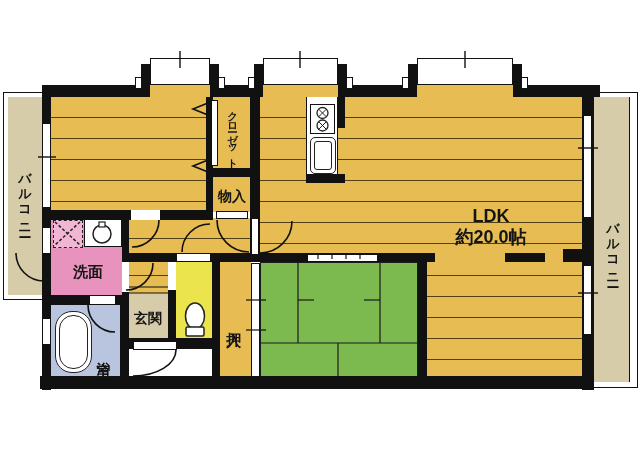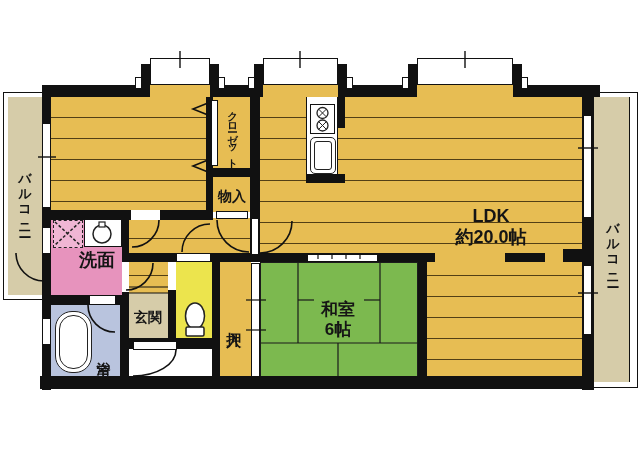--- a/index.html
+++ b/index.html
@@ -186,26 +186,22 @@
     <line x1="360" y1="254" x2="360" y2="259" stroke="#111" stroke-width="1.2"></line>
 
     <line x1="129" y1="287" x2="168" y2="287" stroke="#111" stroke-width="1.2"></line>
     <line x1="129" y1="293" x2="168" y2="293" stroke="#111" stroke-width="1.2"></line>
   </svg>
 
   <div class="lbl" style="left:491px;top:227px;font-size:18px;">
     <span>LDK</span><br>
     <span>約20.0帖</span>
   </div>
-  <div class="lbl" style="left:338px;top:320px;font-size:17px;">
-    <span>和室</span><br>
-    <span>6帖</span>
-  </div>
   <div class="lbl vert" style="left:233px;top:133px;font-size:10.5px;font-weight:bold;">クローゼット</div>
   <div class="lbl" style="left:232px;top:196px;font-size:14px;text-align:right;">物入</div>
   <div class="lbl vert" style="left:234px;top:320px;font-size:15px;font-weight:bold;">押入</div>
-  <div class="lbl" style="left:148px;top:318px;font-size:14px;font-family:Liberation Mono, monospace;">玄関</div>
-  <div class="lbl" style="left:88px;top:260px;font-size:18px;margin-left:9px;">洗面</div>
+  <div class="lbl" style="left:148px;top:318px;font-size:14px;">玄関</div>
+  <div class="lbl" style="left:88px;top:272px;font-size:15px;">洗面</div>
   <div class="lbl vert" style="left:104px;top:351px;font-size:14px;font-weight:bold;">浴室</div>
   <div class="lbl vert" style="left:24px;top:198px;font-size:13px;font-weight:bold;letter-spacing:2px;">バルコニー</div>
   <div class="lbl vert" style="left:612px;top:248px;font-size:13px;font-weight:bold;letter-spacing:2px;">バルコニー</div>
 
 </div>
 
 </body></html>

